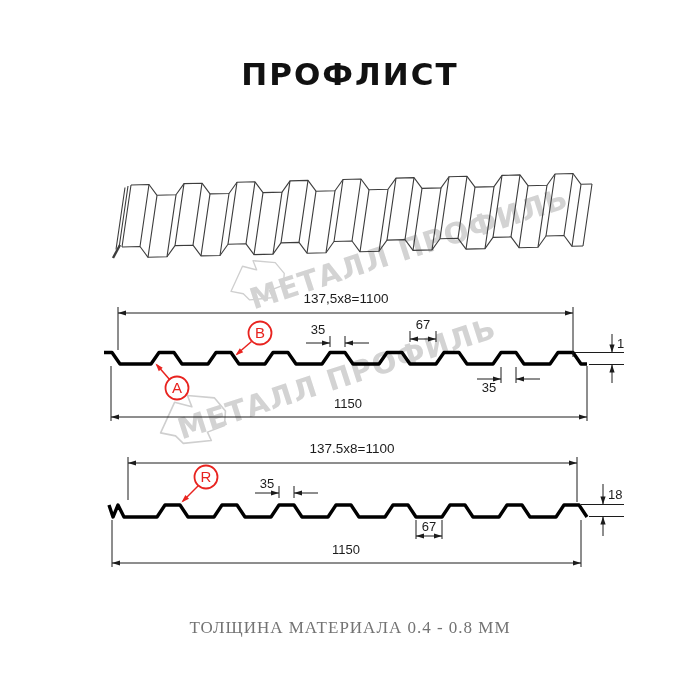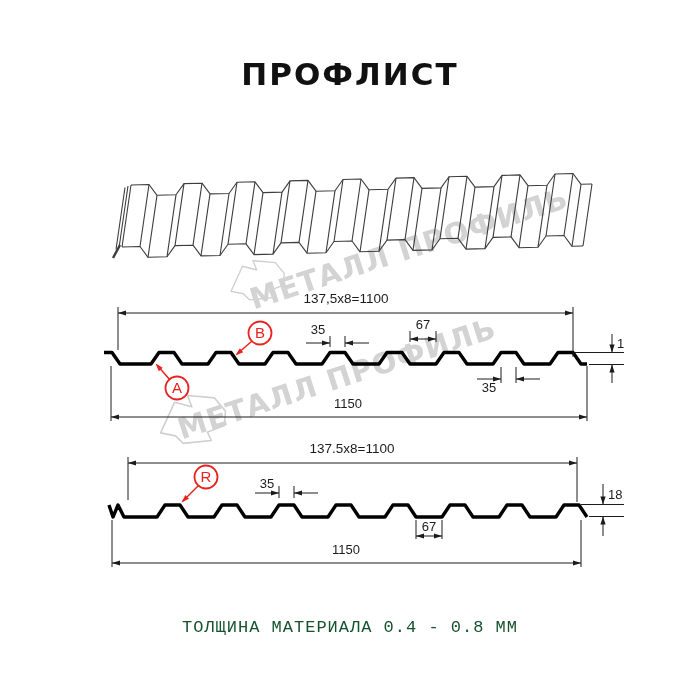--- a/index.html
+++ b/index.html
@@ -5,22 +5,22 @@
   html,body{margin:0;padding:0;background:#fff;}
   .page{position:relative;width:624px;height:700px;background:#fff;overflow:hidden;
         font-family:"Liberation Sans",sans-serif;}
   .title{position:absolute;top:56px;left:0;width:700px;text-align:center;
          font-family:"DejaVu Sans",sans-serif;font-weight:bold;font-size:31px;
          letter-spacing:2px;color:#111;}
   .subtitle{position:absolute;top:98px;left:0;width:700px;text-align:center;
          font-family:"DejaVu Sans",sans-serif;font-weight:500;font-size:19px;
          letter-spacing:2px;color:#1a1a1a;}
   .footer{position:absolute;top:618px;left:0;width:700px;text-align:center;
-         font-family:Liberation Mono, monospace;font-weight:500;font-size:17px;
-         letter-spacing:1px;color:#14532d;}
+         font-family:Liberation Serif, serif;font-weight:500;font-size:17px;
+         letter-spacing:1px;color:#737373;}
   svg{position:absolute;top:0;left:0;}
   .sheet{fill:none;stroke:#3d3d3d;stroke-width:1.1;stroke-linejoin:round;}
   .profile{fill:none;stroke:#000;stroke-width:3.4;stroke-linejoin:round;}
   .dim{stroke:#1c1c1c;stroke-width:1;fill:none;}
   .dim-text{font:13px "Liberation Sans",sans-serif;fill:#1c1c1c;}
   .pitch-text{font:13.5px "Liberation Sans",sans-serif;fill:#1c1c1c;}
   .wm-text{font:bold 29px "DejaVu Sans",sans-serif;fill:#d3d3d3;letter-spacing:1px;}
   .wm-logo{fill:none;stroke:#cfcfcf;stroke-width:1.6;stroke-linejoin:round;}
   .lblc{fill:none;stroke:#e8231f;stroke-width:1.8;}
   .lbl{font:15px "Liberation Sans",sans-serif;fill:#e8231f;text-anchor:middle;}

